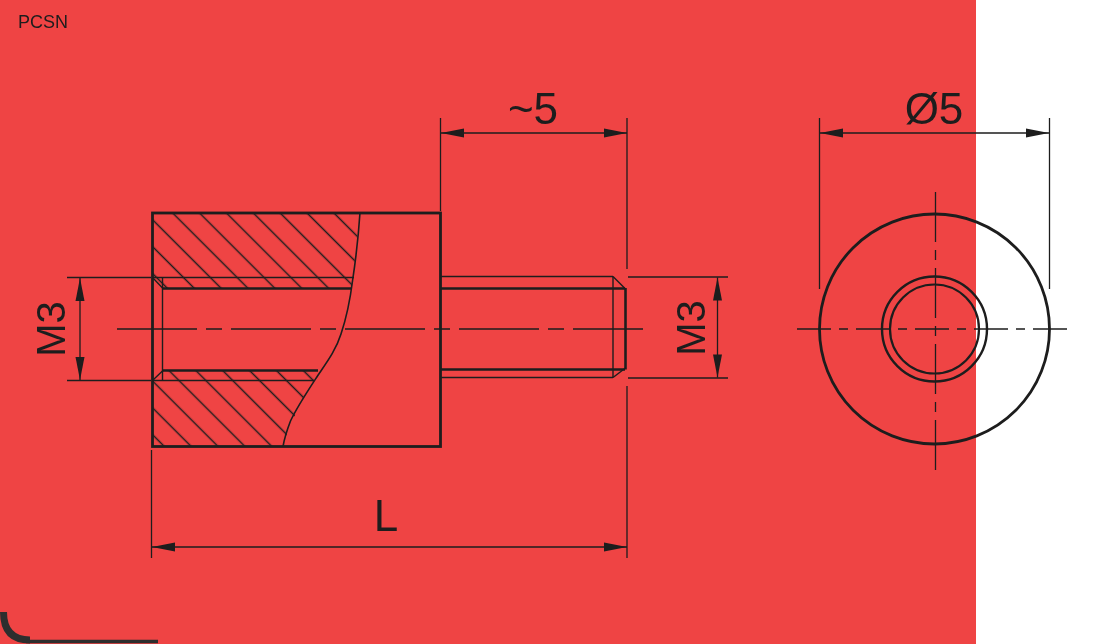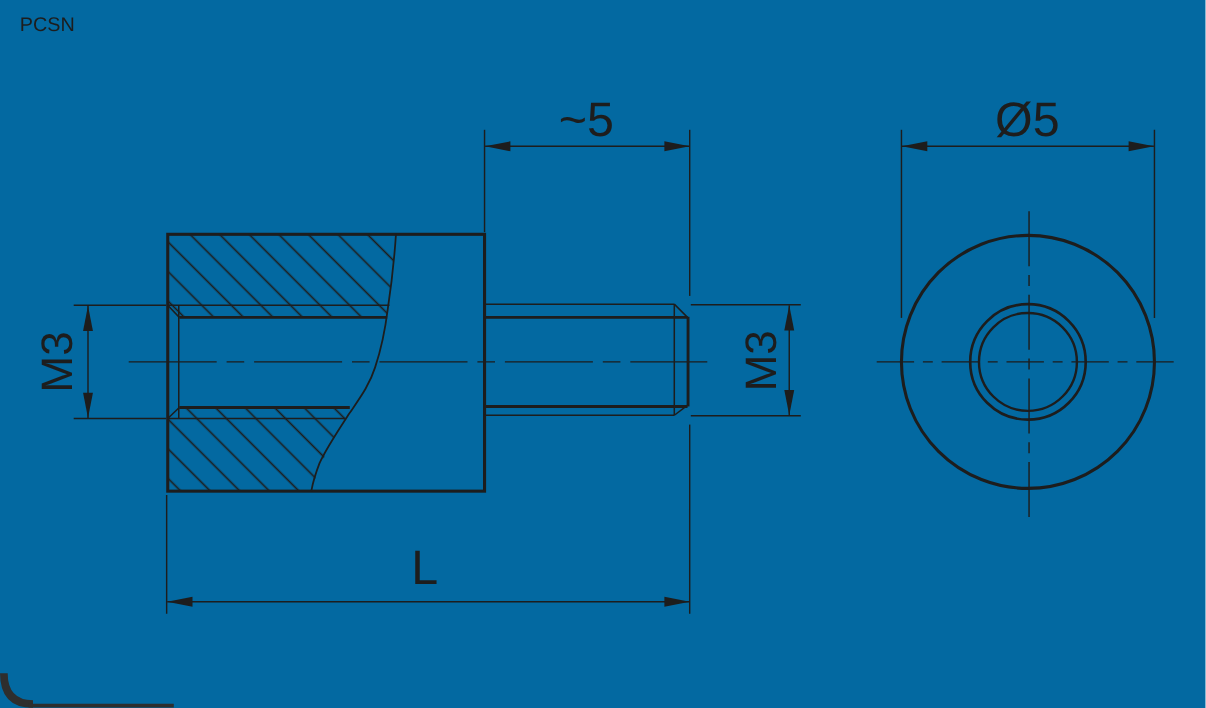--- a/index.html
+++ b/index.html
@@ -5,23 +5,23 @@
   html, body {
     margin: 0;
     padding: 0;
     background: #ffffff;
     width: 1096px;
     height: 644px;
     overflow: hidden;
   }
   .page {
     position: relative;
-    width: 1096px;
+    width: 976px;
     height: 644px;
-    background: #0369a1;
+    background: #ef4444;
     font-family: "Liberation Sans", sans-serif;
   }
   svg { display: block; }
   .dim-text {
     font-family: "Liberation Sans", sans-serif;
     fill: #1d1d1d;
     font-size: 44px;
   }
   .dim-text-small {
     font-family: "Liberation Sans", sans-serif;

